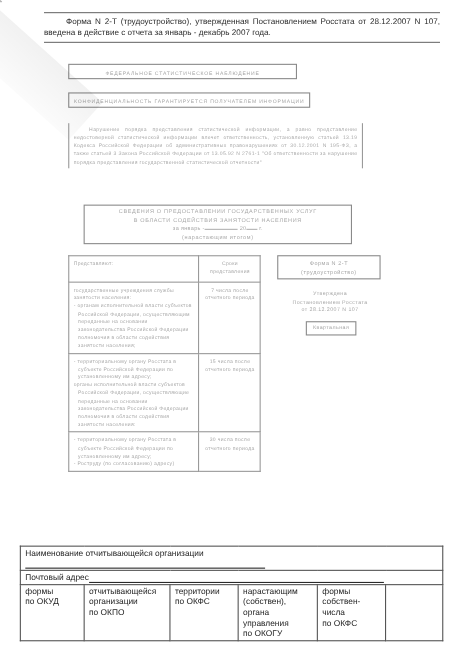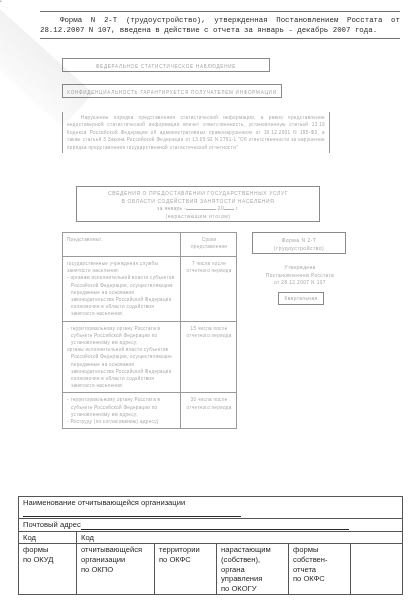--- a/index.html
+++ b/index.html
@@ -59,21 +59,20 @@
     left: 40px;
     top: 11px;
     width: 360px;
     border-top: 1px solid #6f6f6f;
     border-bottom: 1px solid #6f6f6f;
     padding: 3px 0 3px 0;
     font-size: 7.4px;
     line-height: 10px;
     text-align: justify;
     color: #2b2b2b;
-    font-family: Liberation Mono, monospace;
   }
   #top-note .ind { display:inline-block; width: 20px; }
 
   
   .capbox {
     position: absolute;
     border: 1px solid #8a8a8a;
     box-sizing: border-box;
     text-align: center;
     color: #a6a6a6;
@@ -326,28 +325,20 @@
     <tr class="r-org">
       <td colspan="6">
         <span>Наименование отчитывающейся организации</span><span class="fill-line"></span>
       </td>
     </tr>
     <tr class="r-addr">
       <td colspan="6">
         <span>Почтовый адрес</span><span class="fill-line"></span>
       </td>
     </tr>
-    <tr class="code-head">
-      <td>
-        <div>Код</div>
-      </td>
-      <td colspan="5">
-        <div>Код</div>
-      </td>
-    </tr>
     <tr class="code-body">
       <td>
         <div class="nowrap">формы</div>
         <div class="nowrap">по ОКУД</div>
       </td>
       <td>
         <div>отчитывающейся</div>
         <div>организации</div>
         <div>по ОКПО</div>
       </td>
@@ -358,21 +349,21 @@
       <td>
         <div>нарастающим</div>
         <div>(собствен),</div>
         <div>органа</div>
         <div>управления</div>
         <div>по ОКОГУ</div>
       </td>
       <td>
         <div>формы</div>
         <div>собствен-</div>
-        <div>отчета</div>
+        <div>числа</div>
         <div>по ОКФС</div>
       </td>
       <td>
         <div></div>
       </td>
     </tr>
   </tbody>
 </table>
 
 </body></html>

